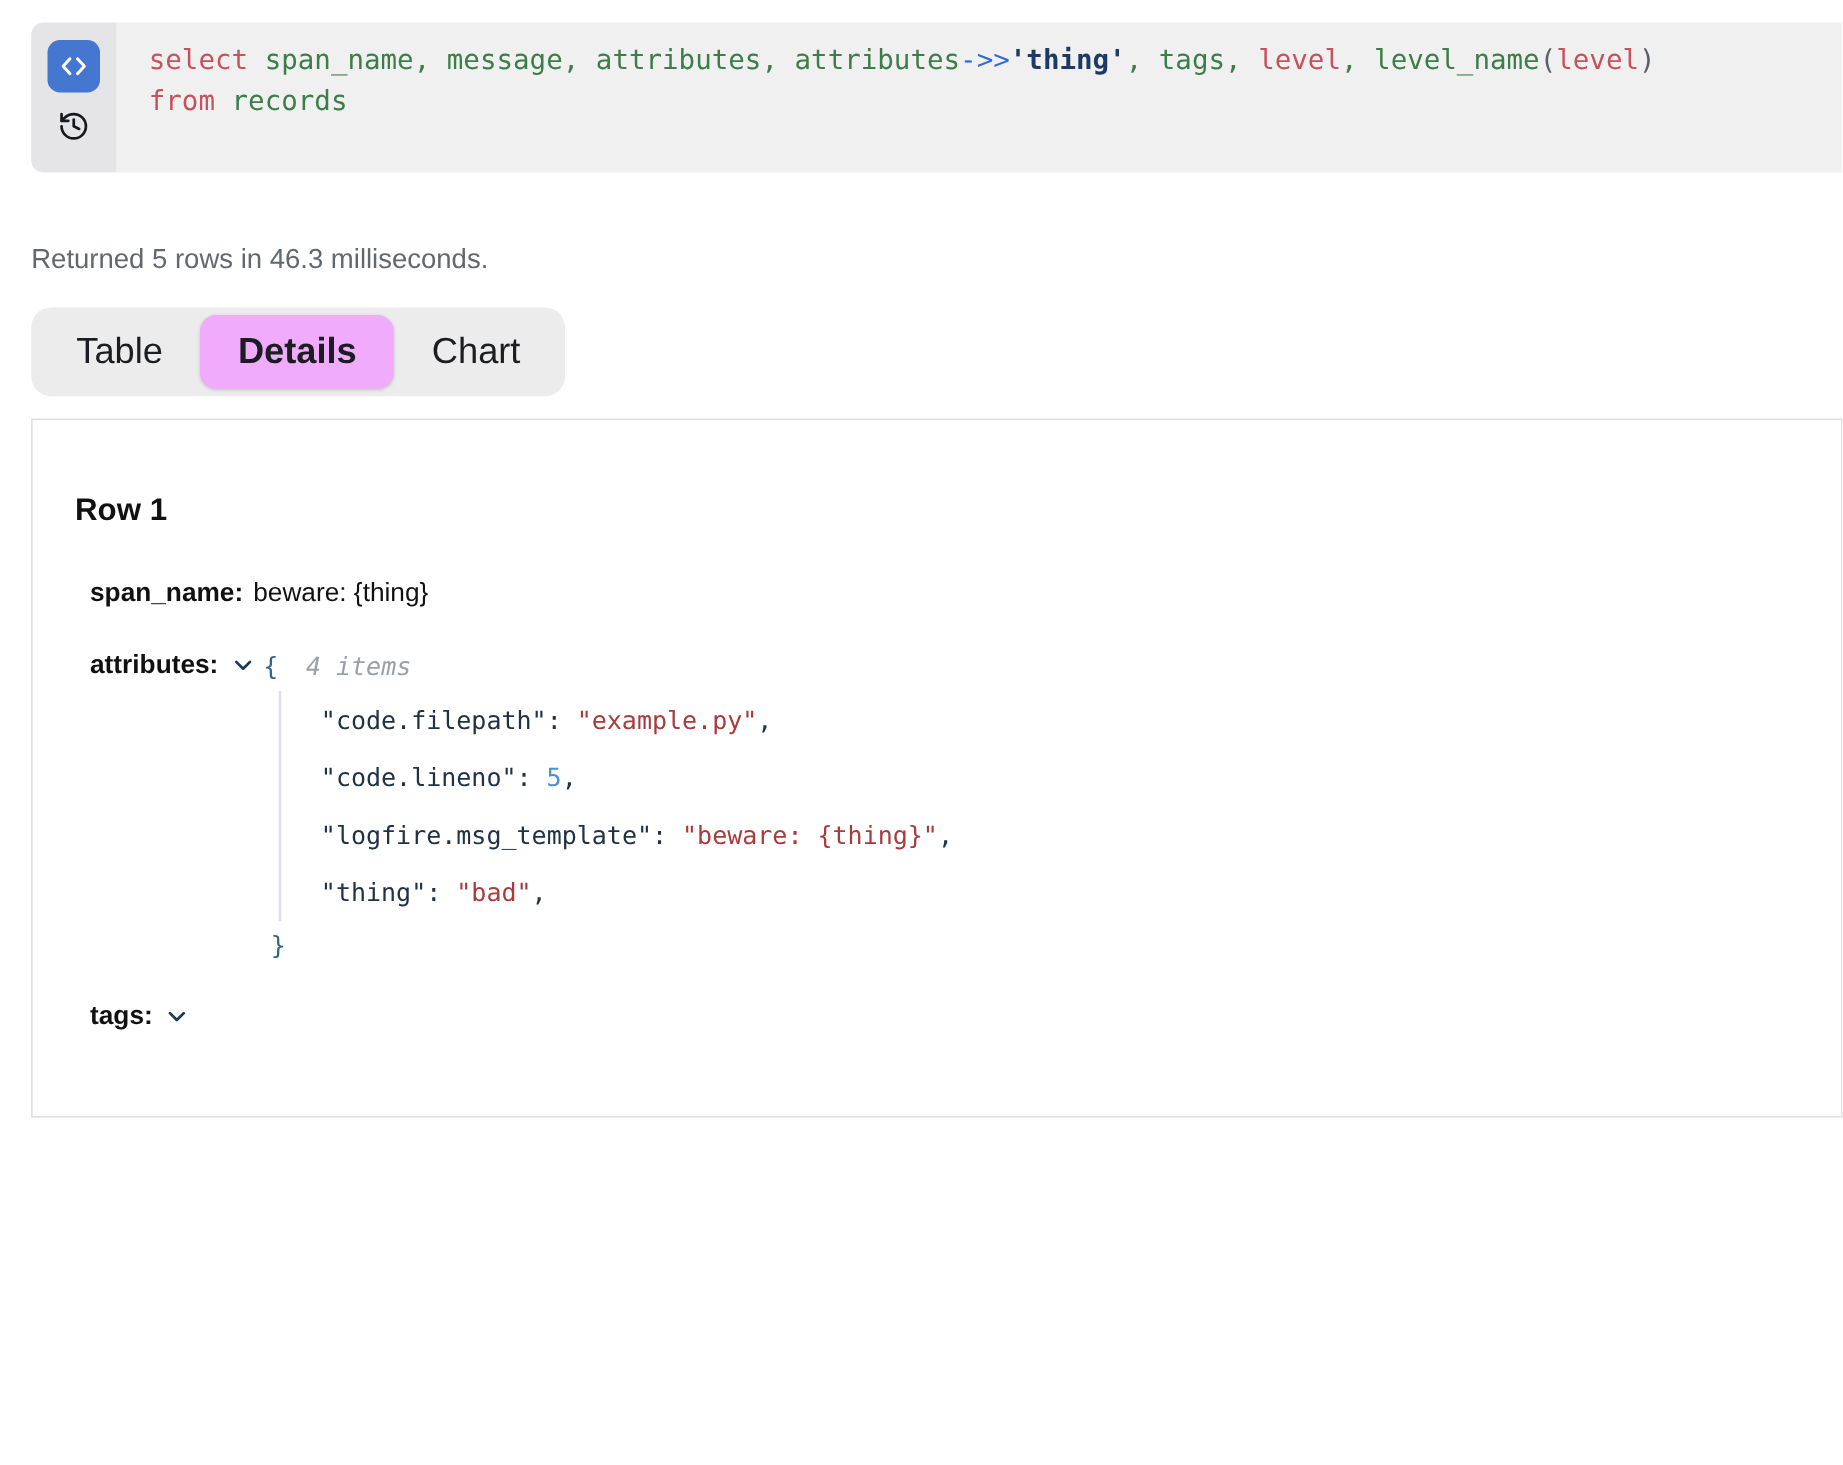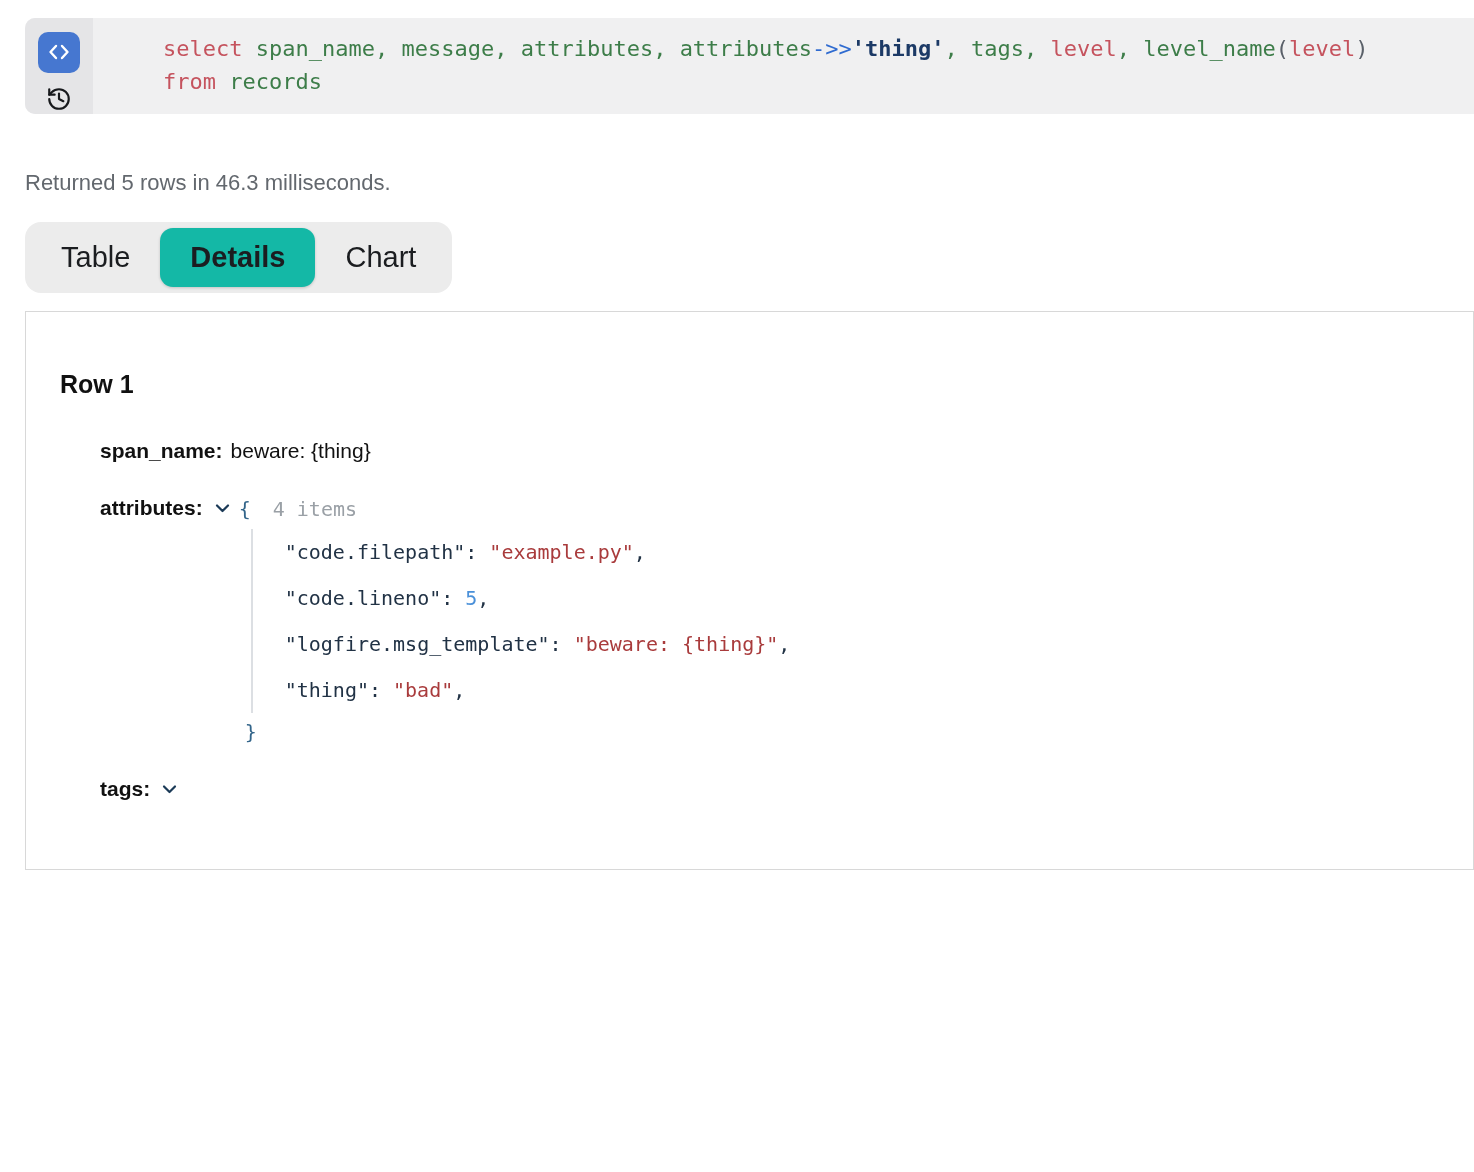--- a/index.html
+++ b/index.html
@@ -27,26 +27,25 @@
   body {
     width: 1474px;
     min-height: 1172px;
     font-family: "Liberation Sans", sans-serif;
     color: var(--text-dark);
   }
   
   .query-box {
     margin: 18px 0 0 25px;
     width: calc(100% - 25px);
-    height: 96px;
+    height: 120px;
     display: flex;
     border-radius: 10px 0 0 10px;
     overflow: hidden;
     background: var(--editor-bg);
-    gap: 44px;
   }
   .gutter {
     width: 68px;
     flex: 0 0 68px;
     background: var(--gutter-bg);
     display: flex;
     flex-direction: column;
     align-items: center;
     padding-top: 14px;
   }
@@ -100,53 +99,54 @@
     background: transparent;
     font-family: inherit;
     font-size: 29px;
     color: #1b1d20;
     padding: 13px 30px;
     border-radius: 13px;
     cursor: pointer;
     white-space: nowrap;
   }
   .tab.active {
-    background: #14b8a6;
+    background: #f0abfc;
     font-weight: 600;
     box-shadow: 0 1px 3px rgba(0,0,0,0.18);
   }
   
   .panel {
     margin: 18px 0 30px 25px;
     width: calc(100% - 25px);
     border: 1px solid var(--panel-border);
     background: #ffffff;
     padding: 38px 20px 42px 34px;
   }
   .row-title {
     font-size: 25px;
     font-weight: 700;
     margin-bottom: 40px;
     margin-top: 20px;
   }
-  .fields { margin-left: 40px; }
+  .fields { margin-left: 12px; }
   .field { margin-bottom: 33px; font-size: 21px; }
   .flabel { font-weight: 700; white-space: nowrap; }
   .fvalue { margin-left: 8px; color: var(--text-dark); }
   
   .field-json { display: flex; align-items: flex-start; margin-bottom: 26px; }
   .chevron { margin: 7px 9px 0 12px; display: inline-flex; flex: 0 0 auto; }
   .jtree {
     font-family: "DejaVu Sans Mono", monospace;
     font-size: 20px;
   }
   .jbrace { color: var(--json-brace); }
   .jhead { line-height: 27px; }
   .jcount {
     margin-left: 22px;
+    font-style: italic;
     color: var(--json-count-gray);
   }
   .jbody {
     margin-left: 12px;
     border-left: 2px solid var(--indent-guide);
     padding-left: 32px;
     margin-top: 6px;
   }
   .jline { line-height: 46px; }
   .jkey { color: var(--json-key); }

